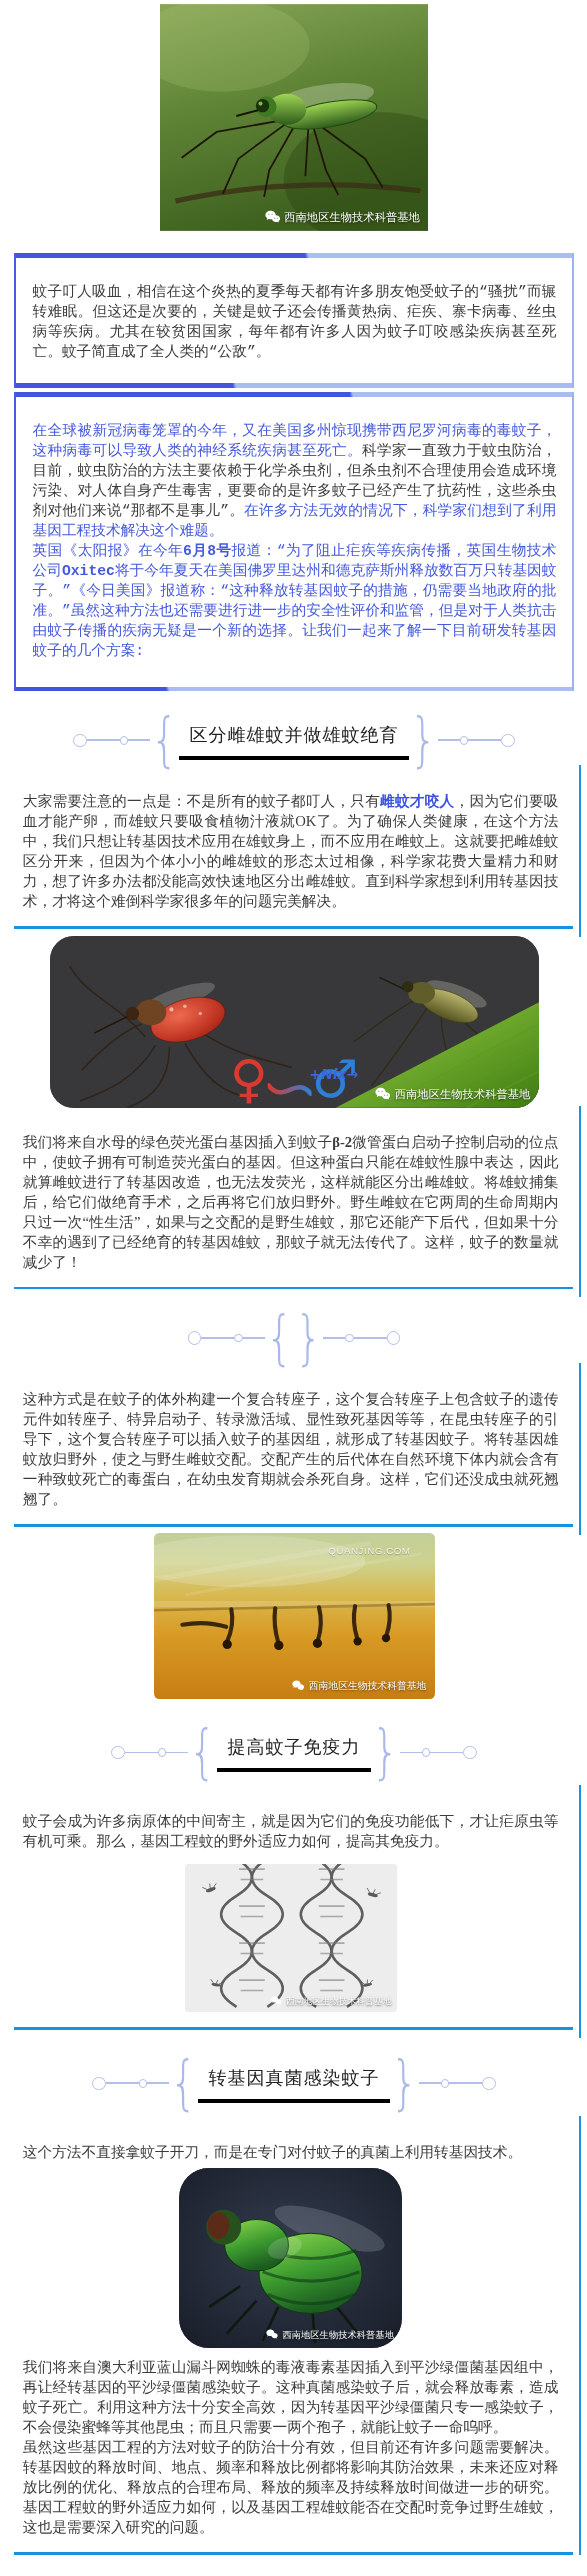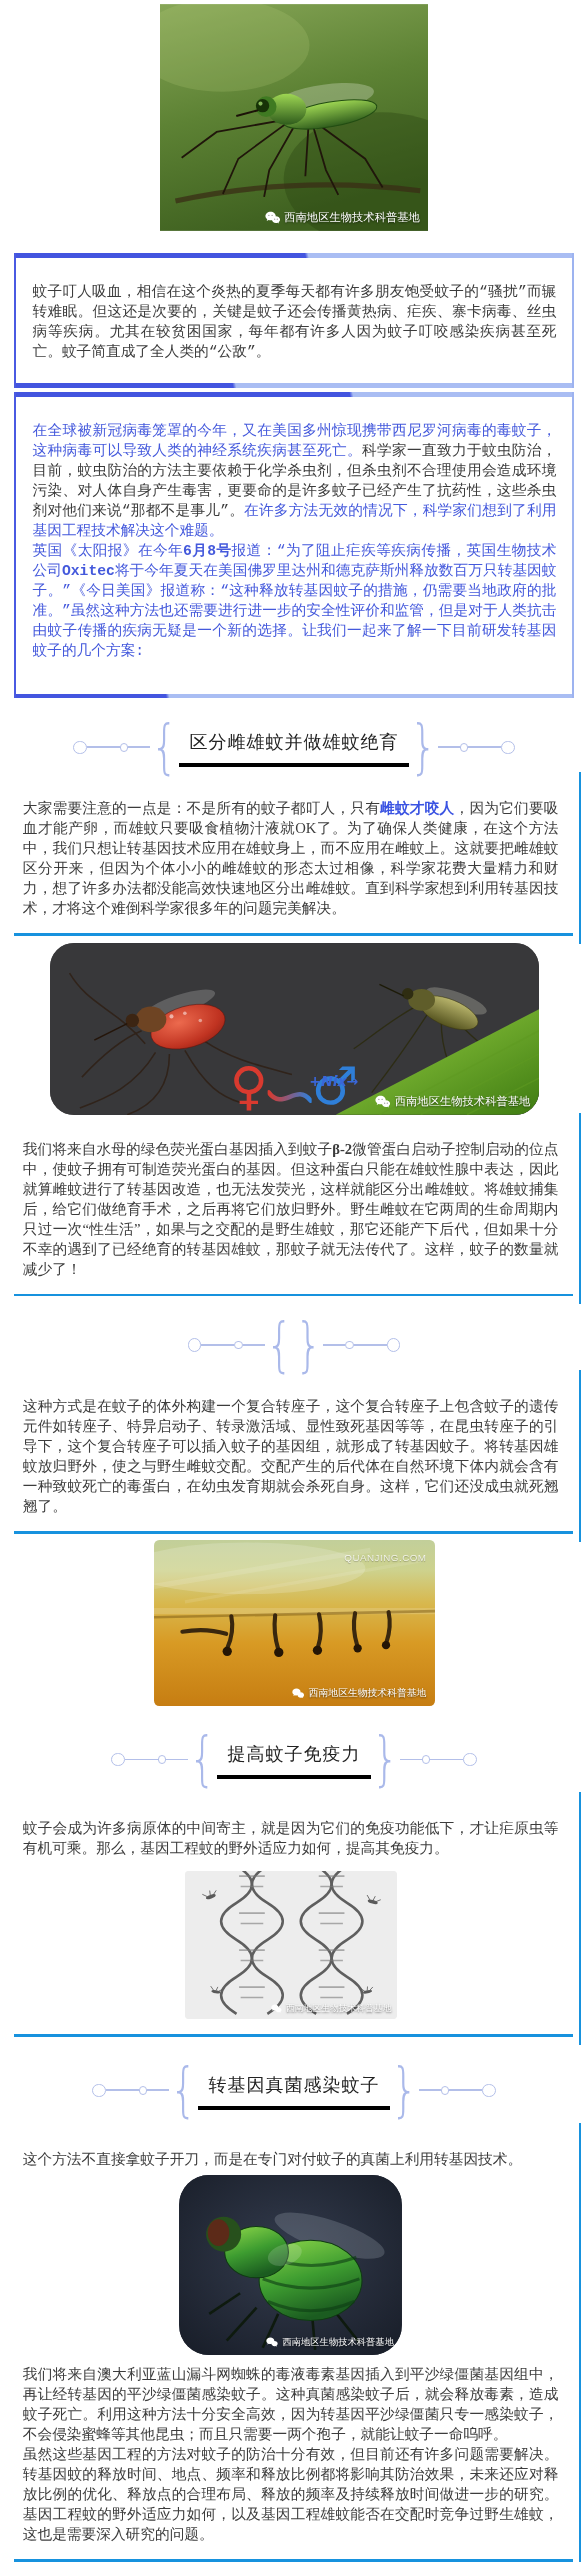--- a/index.html
+++ b/index.html
@@ -17,40 +17,40 @@
   
   .fig{position:relative;overflow:hidden;}
   .hero{width:268px;height:227px;margin:4.1px auto 0;}
   .fig2{width:489px;height:172px;border-radius:24px;background:#38383a;margin:7.2px auto 0;}
   .fig3{width:281px;height:166px;border-radius:5.2px;margin:6.2px auto 0;}
   .fig4{width:212px;height:148px;border-radius:4.1px;margin:13.4px auto 0;background:#ededed;}
   .fig5{width:223px;height:180px;border-radius:30px;margin:6.2px auto 0;background:#242a36;}
   .fig svg.art{position:absolute;inset:0;width:100%;height:100%;}
 
   .wm{
-    position:absolute;right:8.2px;bottom:6.2px;display:flex;align-items:center;gap:4.1px;
+    position:absolute;right:8.2px;bottom:6.2px;display:flex;align-items:flex-start;gap:4.1px;
     color:#ffffff;font-family:"Liberation Sans",sans-serif;font-size:11.3px;
     text-shadow:0 0.5px 2.1px rgba(0,0,0,.6);white-space:nowrap;
   }
   .wm .wicon{width:15.5px;height:13.4px;flex:none;}
   .qj{
-    position:absolute;top:12.4px;right:8px;color:rgba(255,255,255,.78);
+    position:absolute;top:12.4px;right:24px;color:rgba(255,255,255,.78);
     font-family:"Liberation Sans",sans-serif;font-size:9.8px;letter-spacing:0.5px;
     text-shadow:0 0.5px 1px rgba(0,0,0,.25);
   }
 
   
   .box{margin:22px 14px 0;border-left:2.6px solid #4a5ae2;border-right:2.6px solid #9db3f0;position:relative;font-family:Liberation Mono, monospace;}
   .box .bar{height:4.6px;}
   .bar.t1{background:linear-gradient(78deg,#4355df 52%,#a9bdf3 52.6%);}
   .bar.b1{background:linear-gradient(78deg,#4355df 39%,#a9bdf3 39.6%);}
   .bar.t2{background:linear-gradient(78deg,#4355df 60%,#a9bdf3 60.6%);}
   .bar.b2{background:linear-gradient(78deg,#4355df 27%,#a9bdf3 27.6%);}
   .box-inner{padding:24px 15.5px 21.6px 16.5px;}
-  .box-inner.tall{padding-bottom:33px;}
+  .box-inner.tall{padding-bottom:26px;}
 
   
   .sec-head{display:flex;align-items:center;justify-content:center;margin:18.5px 0 0;height:61px;}
   .circ-lg{width:11.3px;height:11.3px;border:1.5px solid #b3bfe9;border-radius:50%;flex:none;background:#fff;}
   .circ-sm{width:6.7px;height:6.7px;border:1.5px solid #b3bfe9;border-radius:50%;flex:none;background:#fff;}
   .dline{width:33px;height:1.5px;background:#b3bfe9;flex:none;}
   .dline.short{width:21.6px;}
   .brace{
     font-family:"DejaVu Sans",sans-serif;font-size:43px;color:#aab9ea;font-weight:100;
     transform:scaleY(1.35);line-height:1;margin:0 1px;flex:none;user-select:none;

